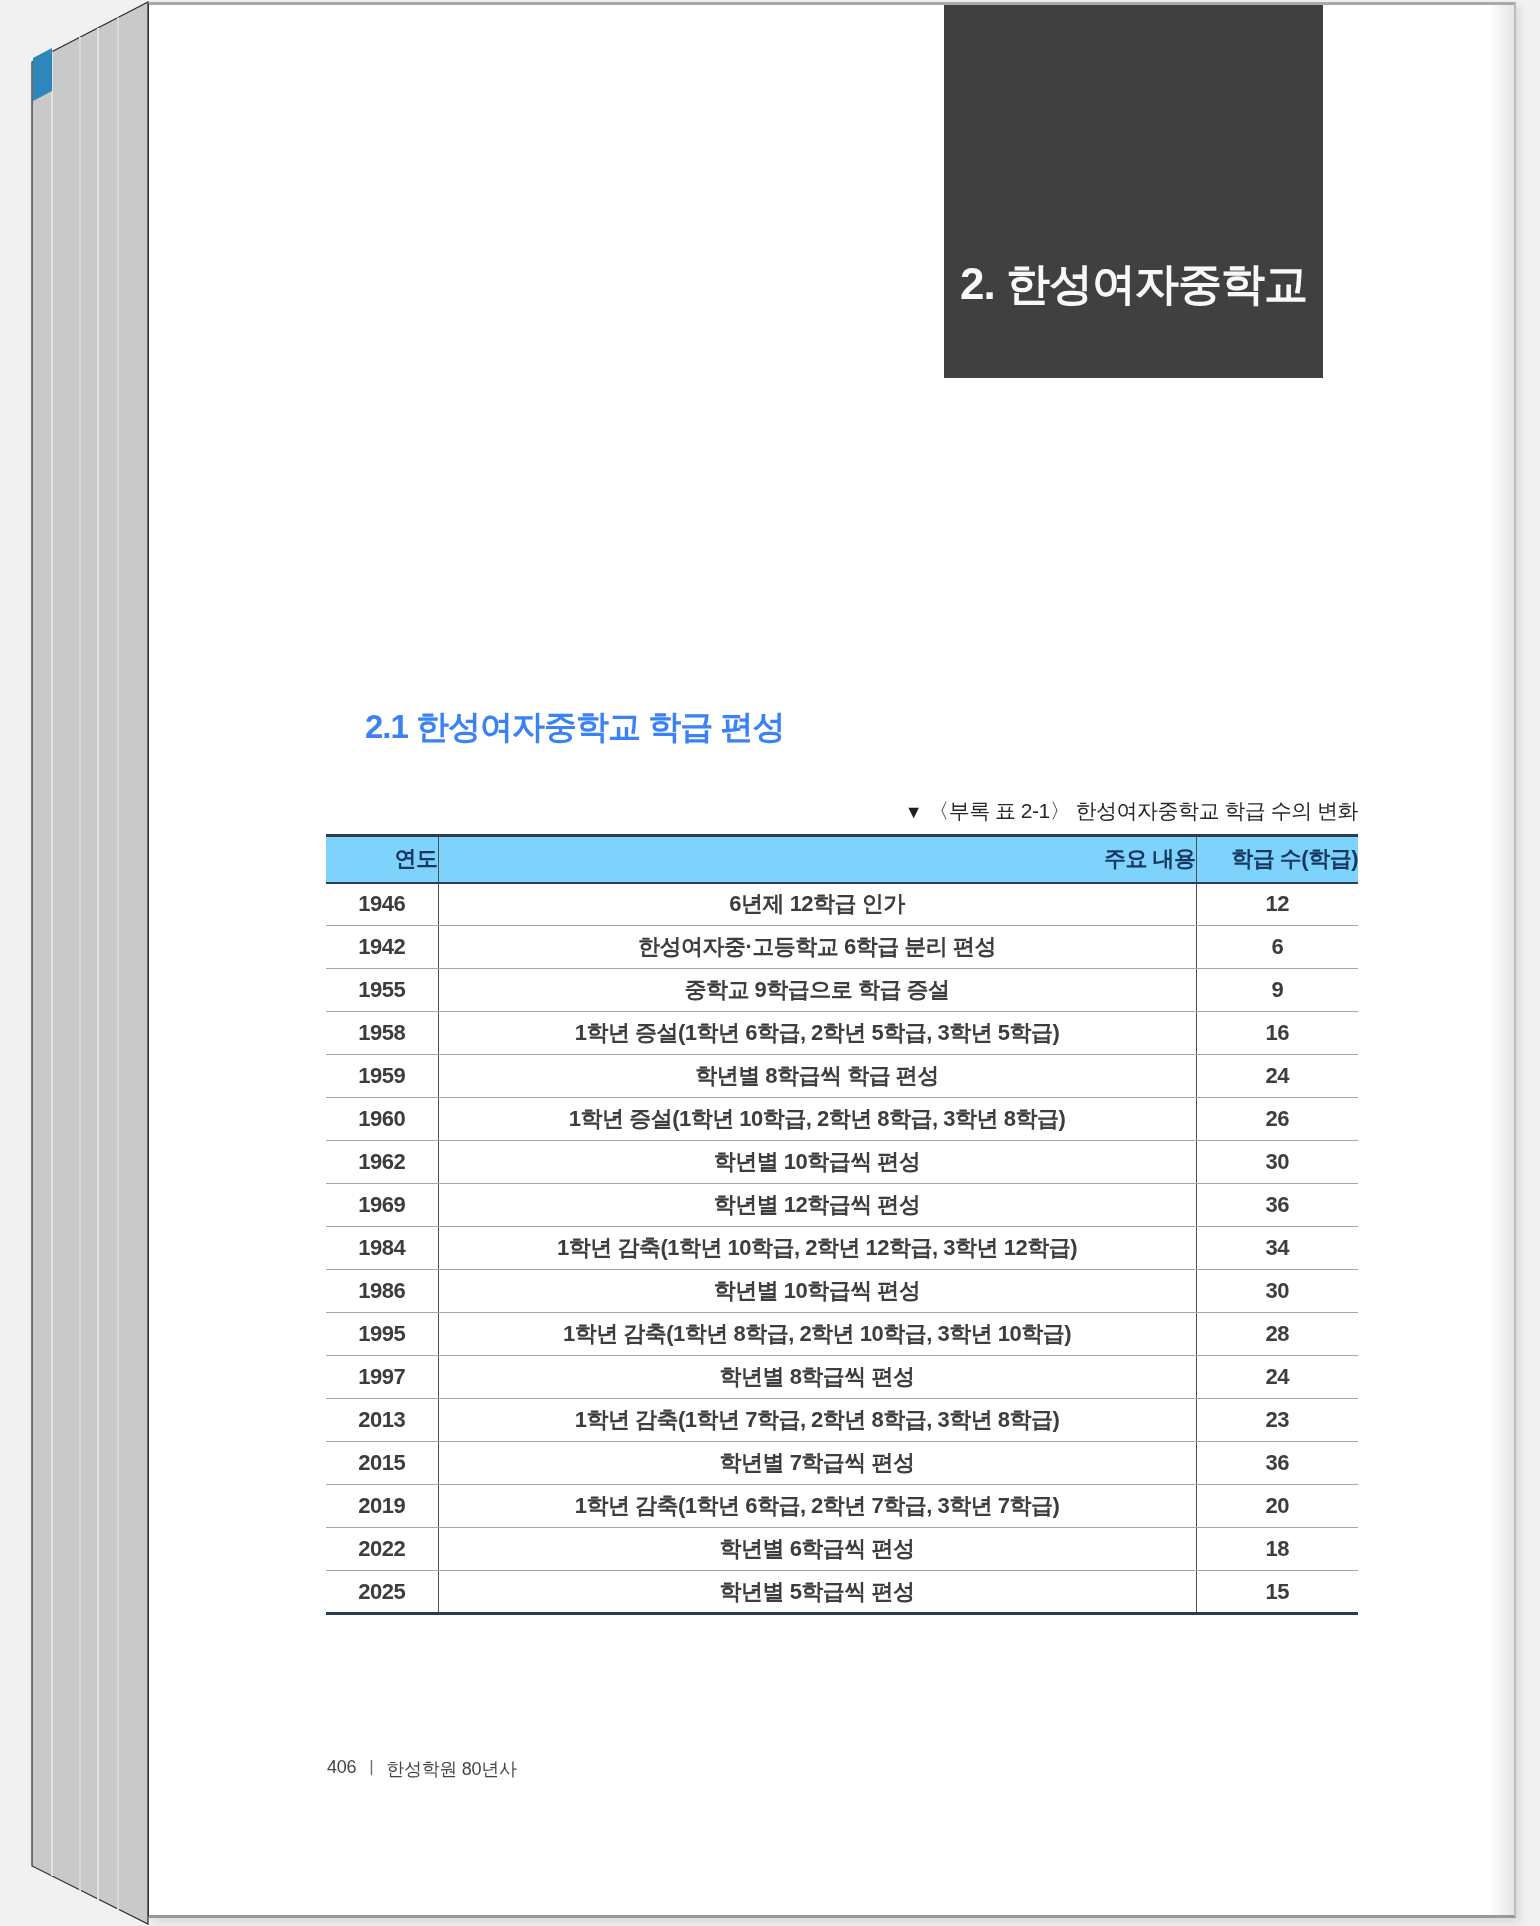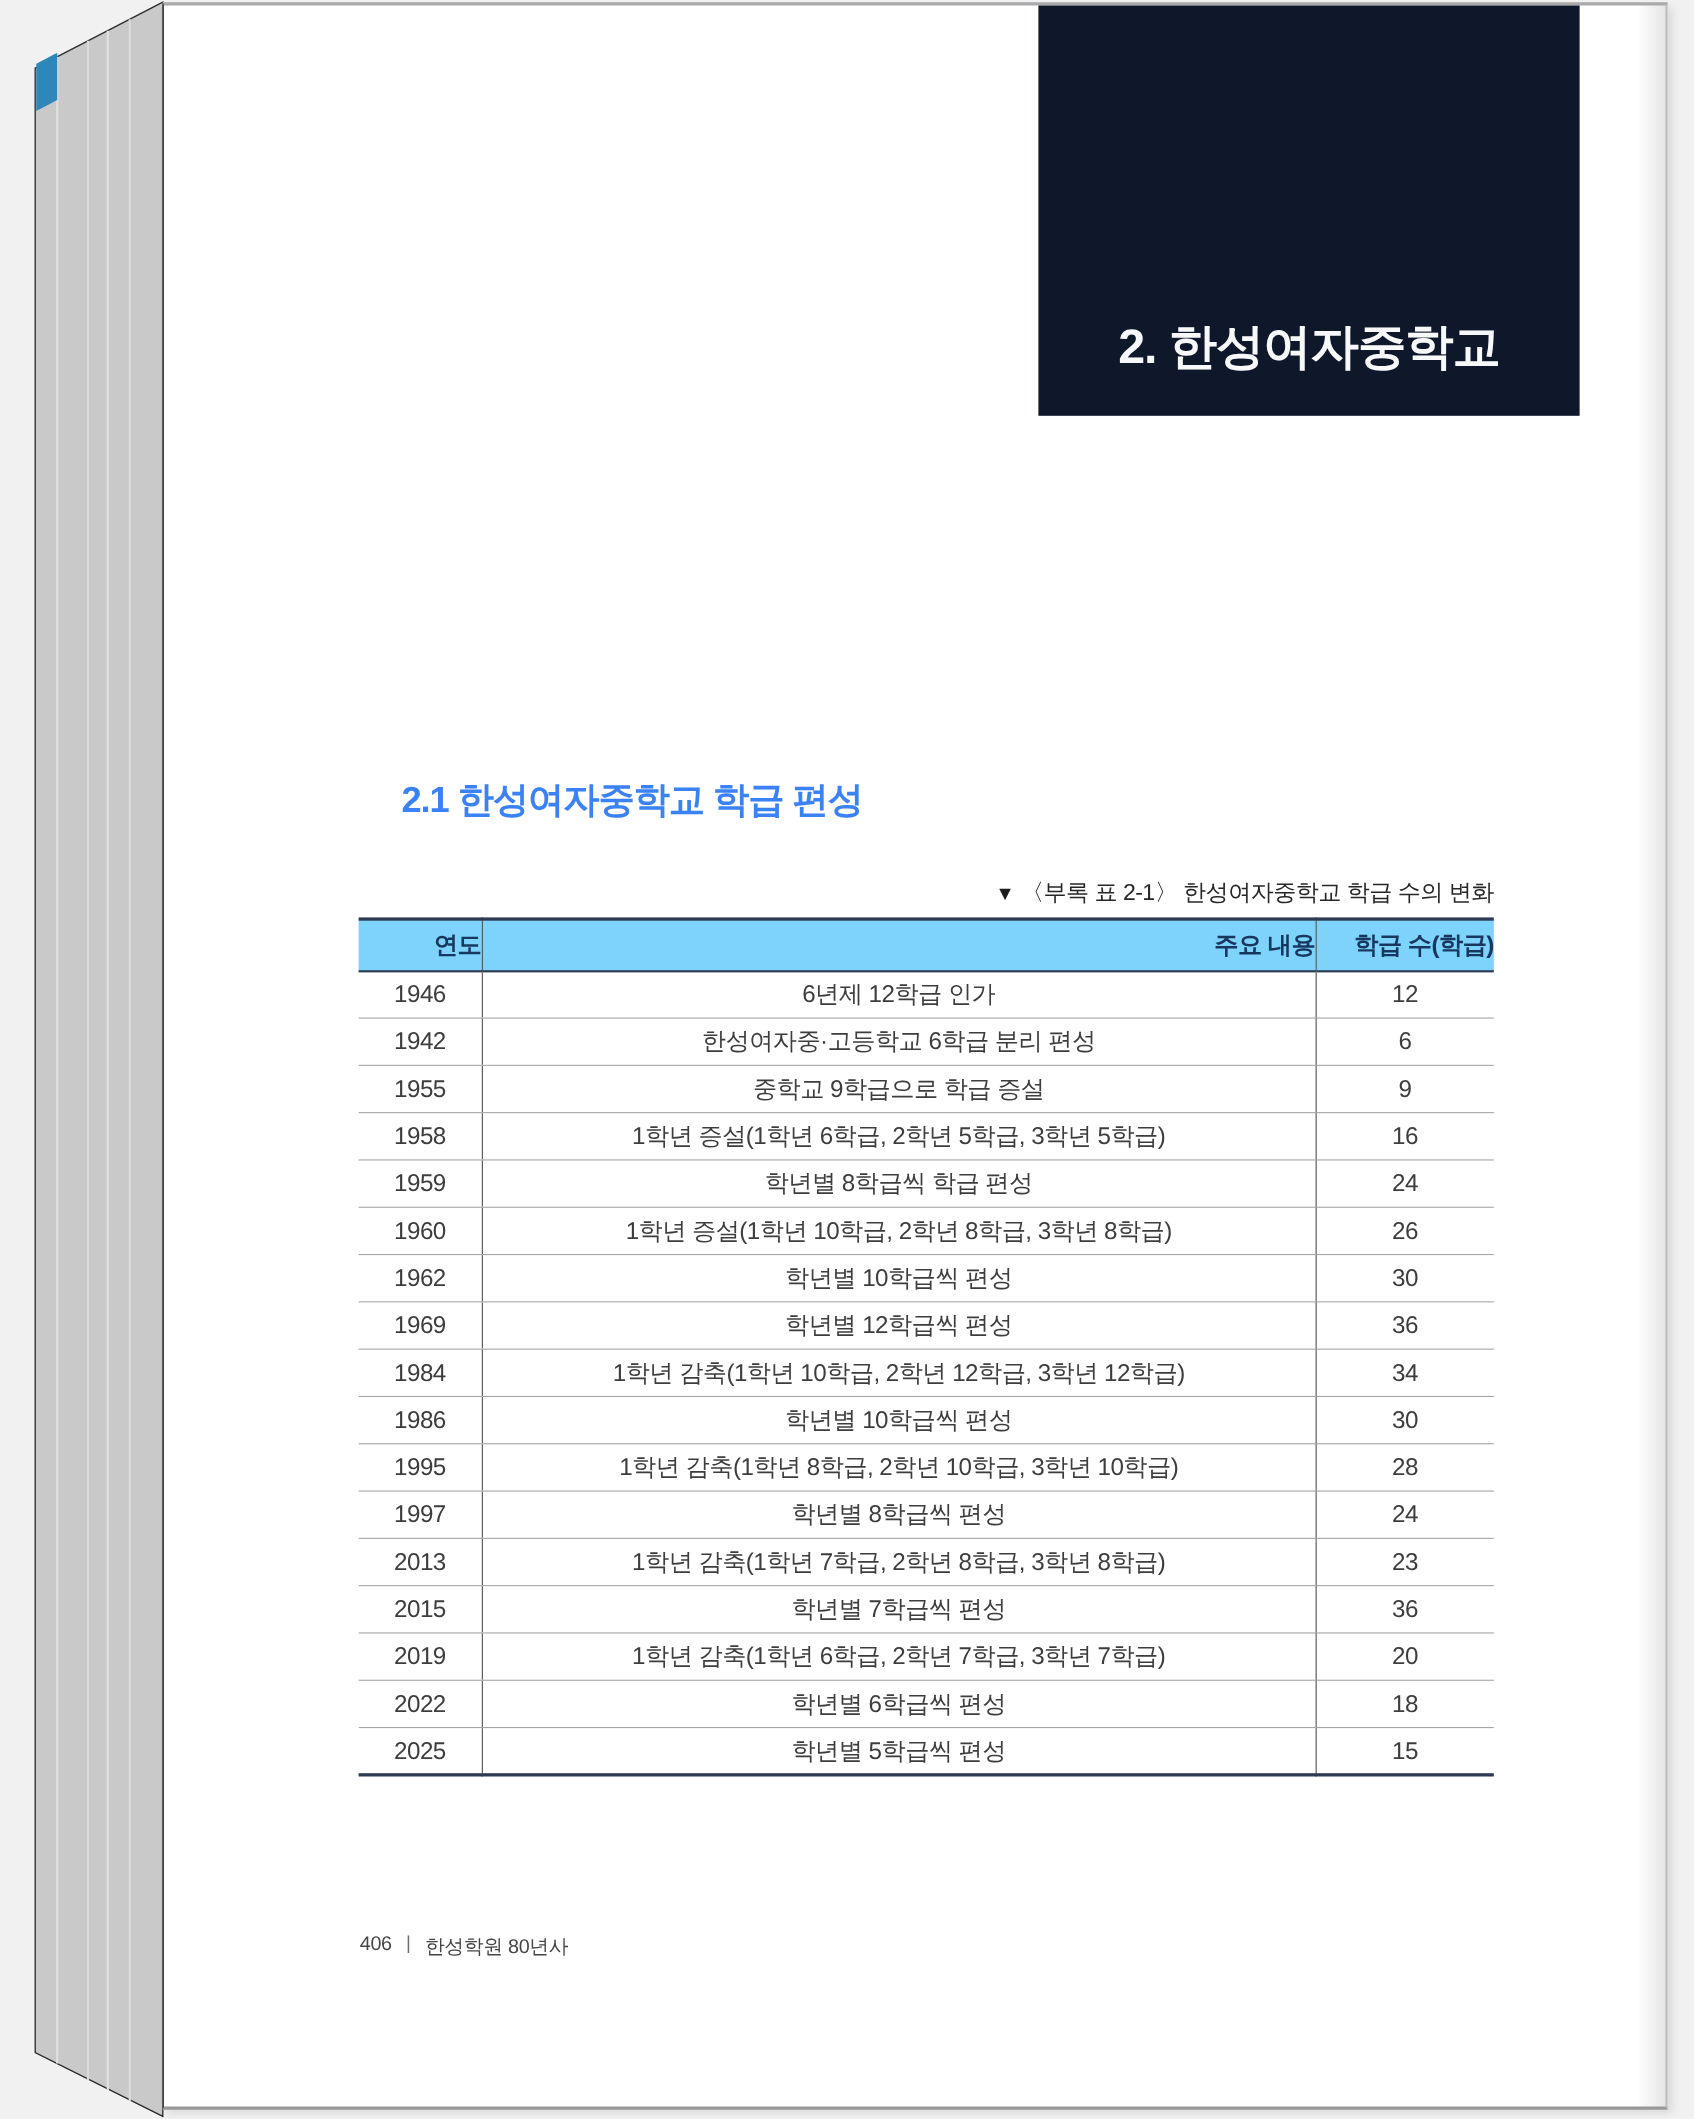--- a/index.html
+++ b/index.html
@@ -30,26 +30,26 @@
   .page-right-shade {
     position: absolute; right: 0; top: 0;
     width: 26px; height: 100%;
     background: linear-gradient(to right, rgba(0,0,0,0), rgba(0,0,0,0.10));
     pointer-events: none;
   }
   
   .chapter-banner {
     position: absolute;
     left: 795px; top: 0;
-    width: 492px; height: 373px;
-    background: #0f172a;
+    width: 379px; height: 373px;
+    background: #404040;
     display: flex;
     align-items: flex-end;
     justify-content: center;
-    padding-bottom: 40px;
+    padding-bottom: 72px;
   }
   .chapter-banner .chapter-title {
     color: #f7f8fa;
     font-size: 44px;
     font-weight: bold;
     letter-spacing: -1px;
     line-height: 1;
     white-space: nowrap;
   }
   
@@ -102,20 +102,21 @@
   .class-table td {
     height: 43px;
     font-size: 22px;
     color: #3d3d3d;
     text-align: center;
     vertical-align: middle;
     border-bottom: 1px solid #a6a6a6;
     letter-spacing: -0.5px;
     white-space: nowrap;
     overflow: hidden;
+    font-weight: bold;
   }
   .class-table th.col-content,
   .class-table td.col-content {
     border-left: 1px solid #4f4f4f;
     border-right: 1px solid #4f4f4f;
   }
   
   .page-footer {
     position: absolute;
     left: 178px; top: 1752px;

